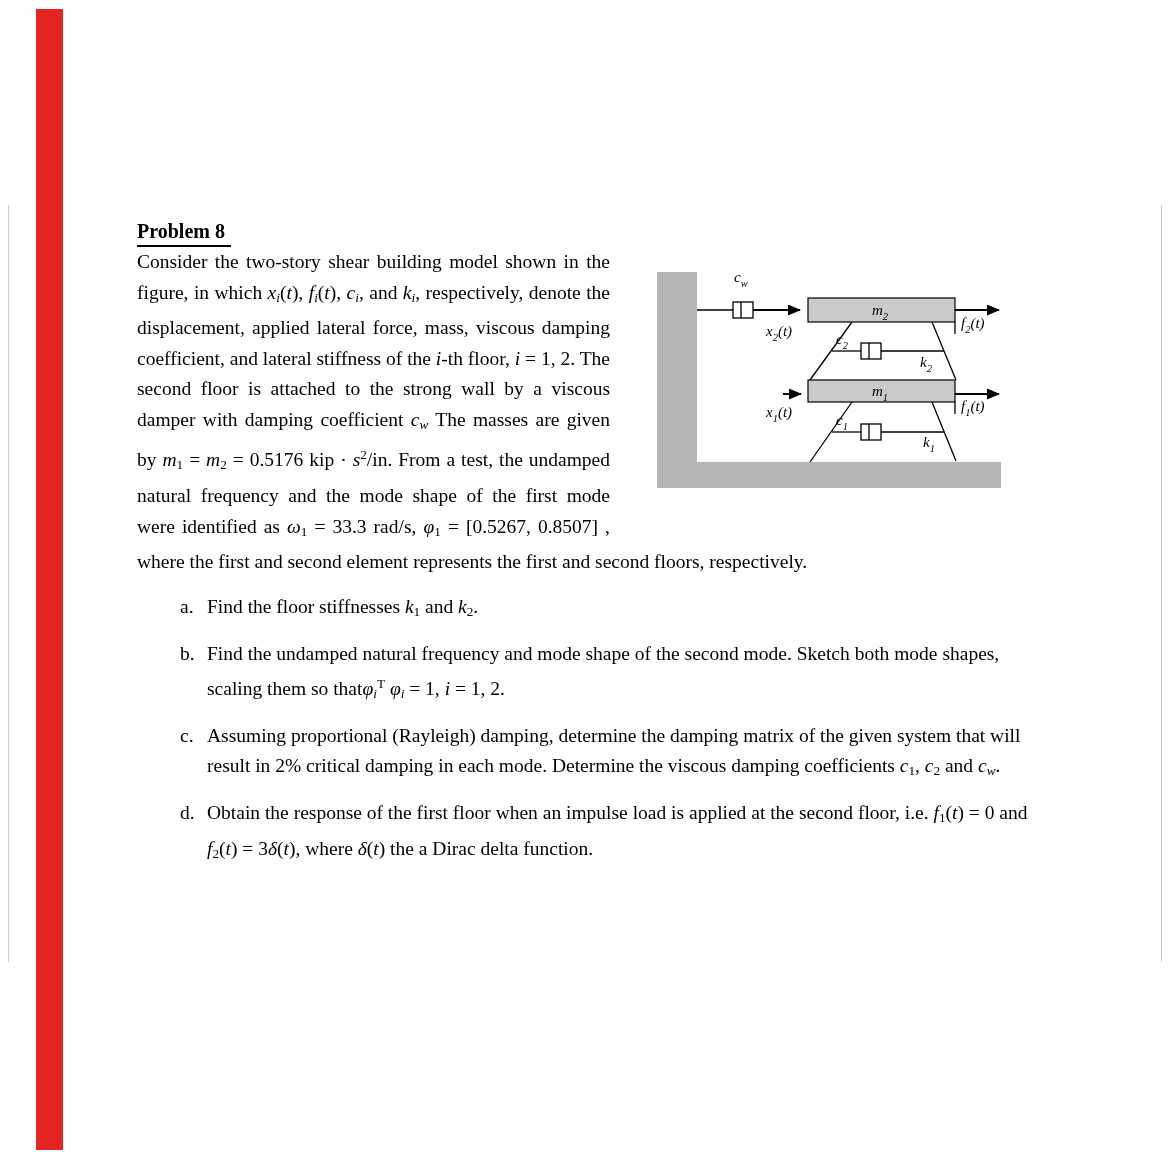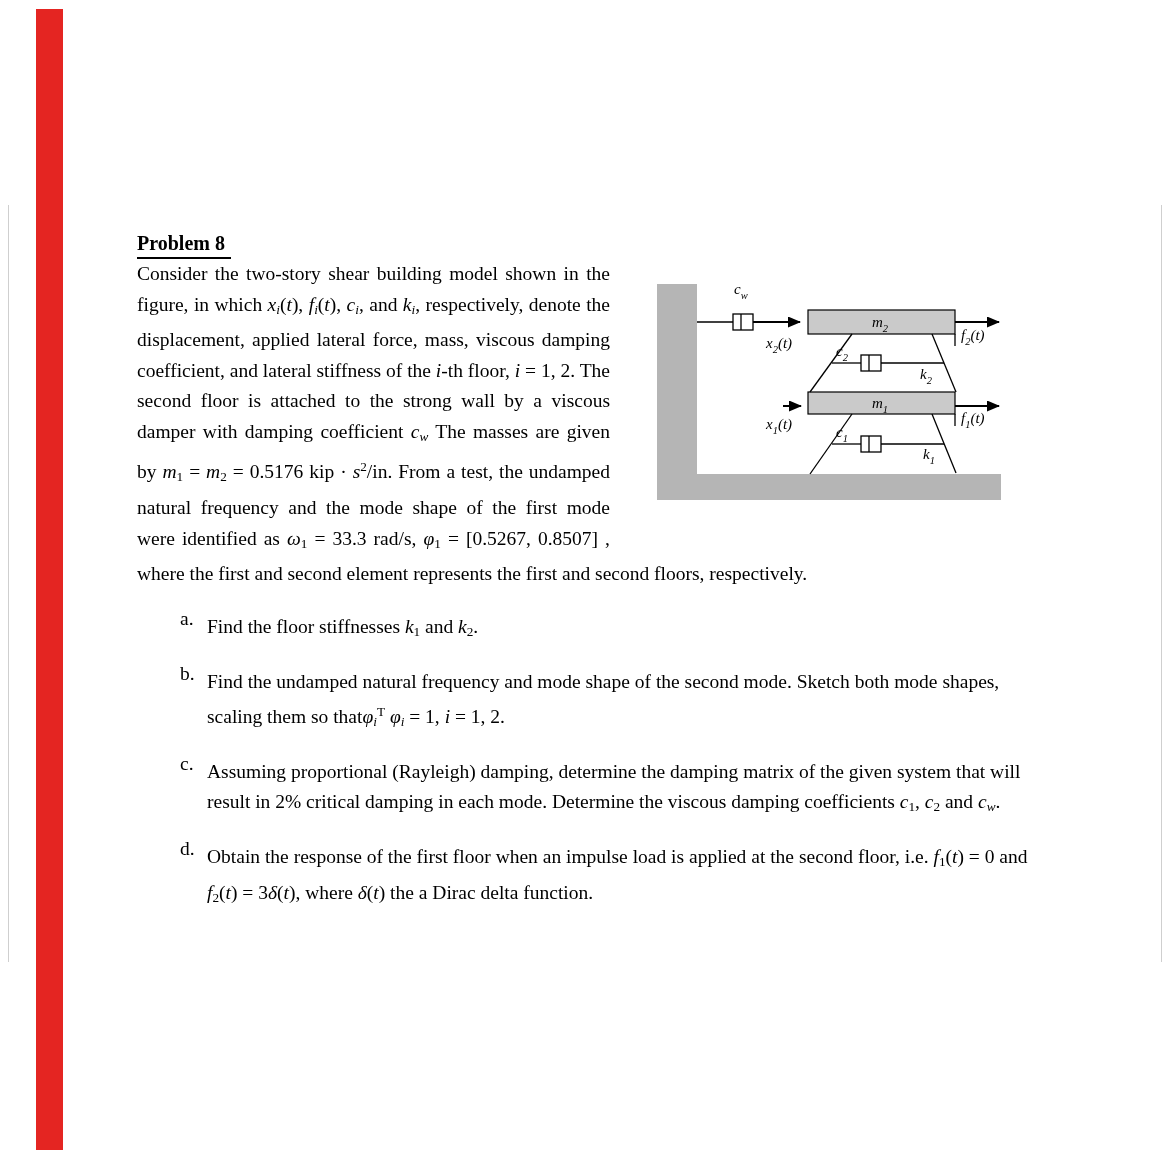--- a/index.html
+++ b/index.html
@@ -12,21 +12,21 @@
     overflow: hidden;
   }
   .page { position: absolute; inset: 0; background: #fff; }
 
   .edge-rule { position: absolute; top: 205px; height: 757px; width: 1px; background: #cfcfcf; }
   .edge-rule.left  { left: 8px; }
   .edge-rule.right { left: 1161px; }
 
   .red-bar { position: absolute; left: 36px; top: 9px; width: 27px; height: 1141px; background: #e42522; }
 
-  .content { position: absolute; left: 137px; top: 230px; width: 896px; }
+  .content { position: absolute; left: 137px; top: 218px; width: 896px; }
 
   .title {
     display: inline-block;
     font-weight: bold;
     font-size: 20px;
     line-height: 26px;
     border-bottom: 2px solid #000;
     padding-right: 6px; padding-bottom: 1px;
   }
 
@@ -44,21 +44,21 @@
 
   .run-n   { }
   .run-i   { font-style: italic; }
   .run-sub  { font-size: 68%; vertical-align: -0.25em; }
   .run-isub { font-style: italic; font-size: 68%; vertical-align: -0.25em; }
   .run-sup  { font-size: 68%; vertical-align: 0.5em; }
 
   .items { clear: both; margin-top: 14px; }
   .item { display: flex; margin: 11px 0 0 43px; font-size: 19.5px; line-height: 30.5px; }
   .item-marker { flex: 0 0 27px; width: 27px; }
-  .item-body { flex: 1; margin-top: 8px; }
+  .item-body { flex: 1; }
 
   
   .slab { fill: #cacaca; stroke: #000; stroke-width: 1.2; }
   .solid-gray { fill: #b5b5b5; stroke: none; }
   .fig-line  { stroke: #000; stroke-width: 1.3; fill: none; }
   .fig-arrow { stroke: #000; stroke-width: 2; fill: none; }
   .fig-label { font-family: "Liberation Serif", serif; font-style: italic; font-size: 15px; fill: #000; }
   .fig-center { text-anchor: middle; }
   .fs { font-size: 10.5px; }
 </style>

